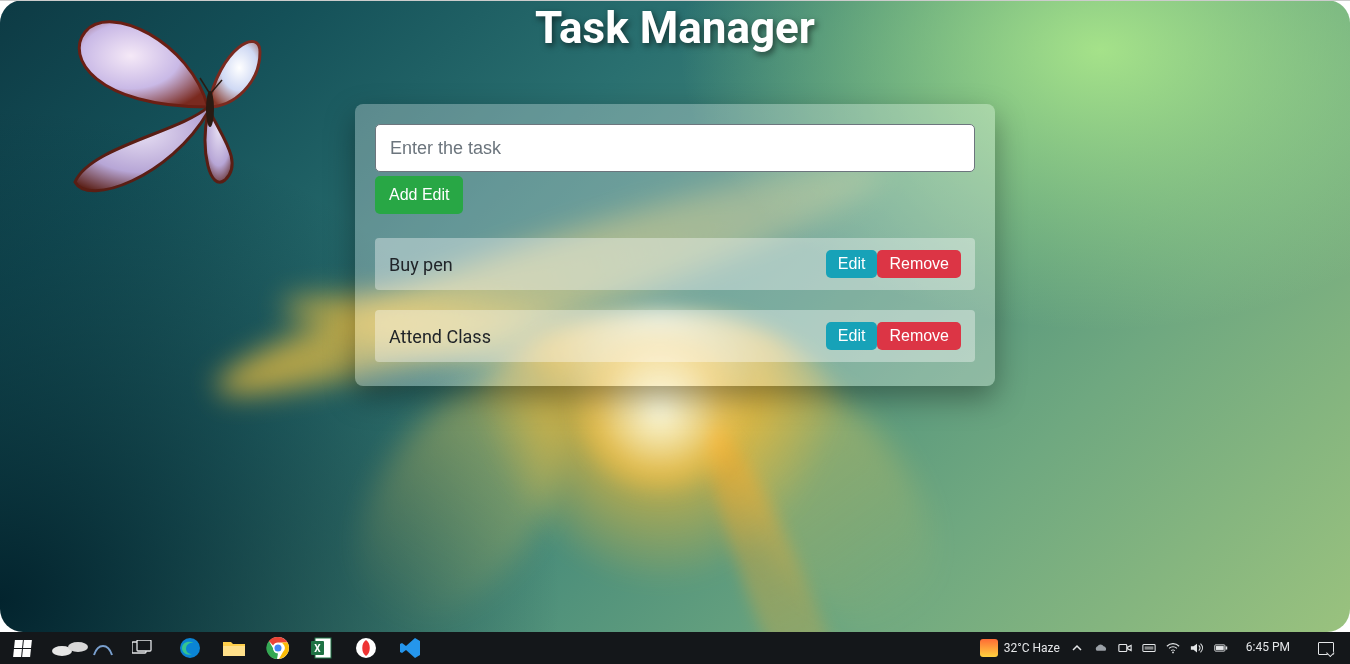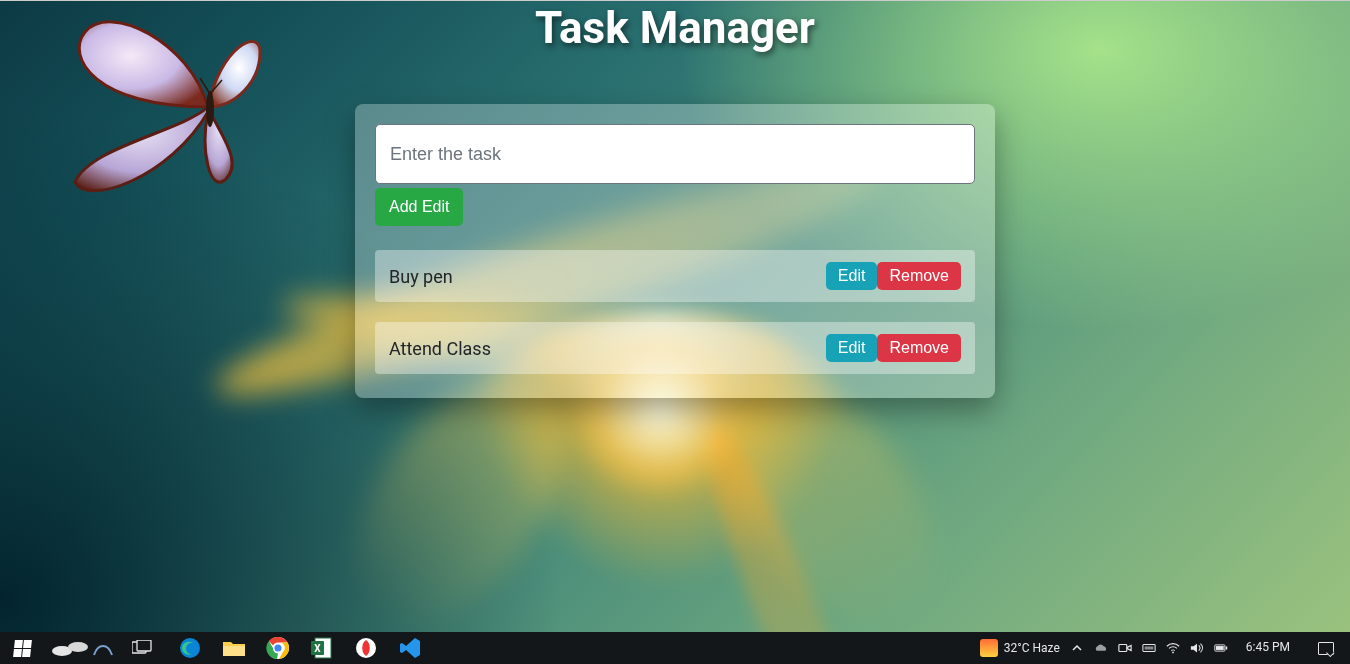--- a/index.html
+++ b/index.html
@@ -28,20 +28,21 @@
 
     .main-area {
       position: relative;
       width: 100%;
       height: 632px;
       background:
         radial-gradient(ellipse 600px 400px at 1100px 50px, rgba(180, 240, 140, 0.85), transparent 70%),
         radial-gradient(ellipse 800px 700px at 0px 600px, #03242e, transparent 70%),
         linear-gradient(135deg, #0d3a44 0%, #145058 15%, #2a7070 35%, #4a8d7a 55%, #6fa880 75%, #9ac27e 100%);
       overflow: hidden;
+      border-radius: 23px;
     }
 
     
     .flower {
       position: absolute;
       width: 900px;
       height: 900px;
       left: 200px;
       top: -20px;
       pointer-events: none;
@@ -128,21 +129,21 @@
       width: 640px;
       margin: 50px auto 0;
       background: rgba(255,255,255,0.28);
       border-radius: 8px;
       padding: 20px 20px 24px;
       box-shadow: 0 12px 30px rgba(0,0,0,0.35);
     }
 
     .task-input {
       width: 100%;
-      height: 60px;
+      height: 48px;
       border: 1px solid #6c757d;
       border-radius: 5px;
       font-size: 18px;
       padding: 0 14px;
       color: #14532d;
       background: #fff;
       outline: none;
     }
     .task-input::placeholder {
       color: #6c757d;

